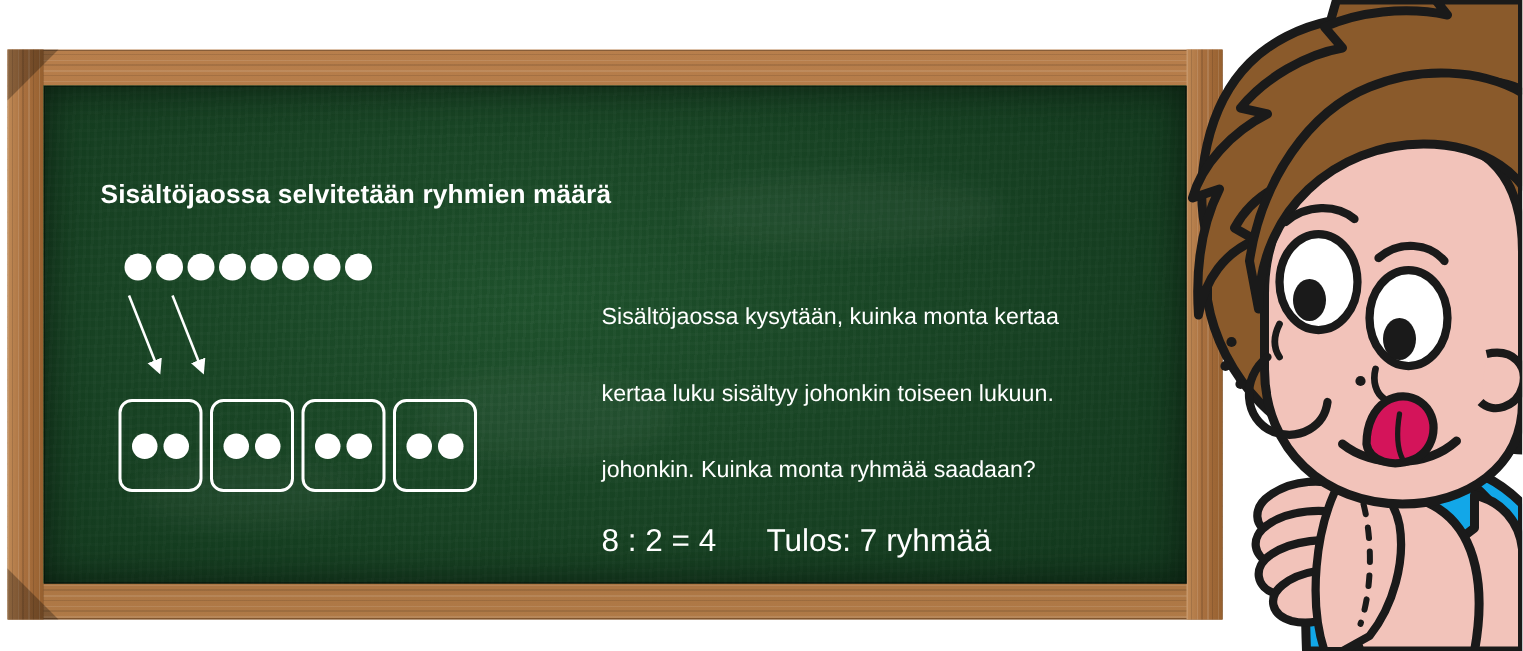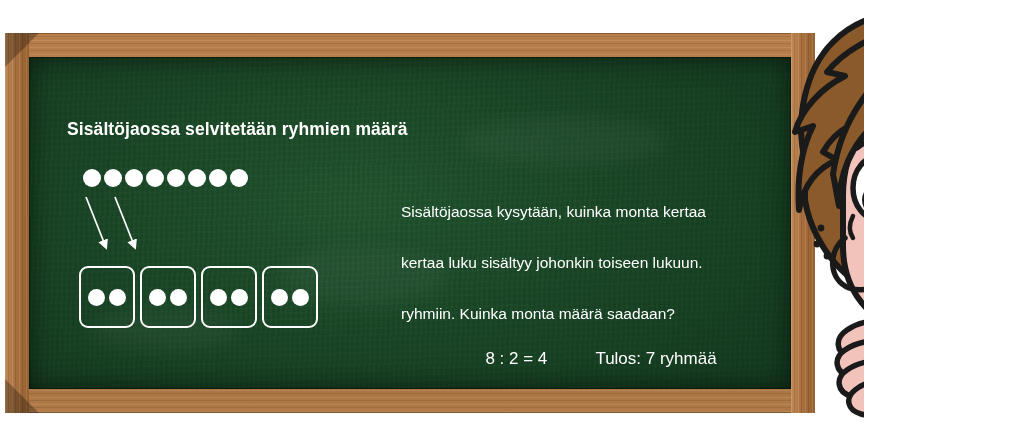--- a/index.html
+++ b/index.html
@@ -1,19 +1,19 @@
 <!DOCTYPE html>
 <html><head>
 <meta charset="utf-8">
 <style>
   html,body{margin:0;padding:0;background:#ffffff;}
   body{width:1015px;height:434px;overflow:hidden;
        font-family:"Liberation Sans","DejaVu Sans",sans-serif;}
 
-  .stage{position:relative;width:864px;height:434px;background:#ffffff;overflow:hidden;}
+  .stage{position:relative;width:1015px;height:434px;background:#ffffff;overflow:hidden;}
 
   
   .board-frame{
     position:absolute;left:5px;top:33px;width:810px;height:380px;
     background:
       repeating-linear-gradient(180deg,
         rgba(255,255,255,.10) 0px, rgba(255,255,255,.10) 1px,
         rgba(0,0,0,.00) 1px, rgba(0,0,0,.00) 3px,
         rgba(0,0,0,.10) 3px, rgba(0,0,0,.10) 4px,
         rgba(0,0,0,.00) 4px, rgba(0,0,0,.00) 7px),
@@ -62,21 +62,21 @@
   .dot{width:18px;height:18px;border-radius:50%;background:#fff;}
   .boxes{position:absolute;left:12px;top:97px;display:flex;gap:5px;}
   .box{width:52px;height:58px;border:2px solid #fff;border-radius:9px;
        display:flex;align-items:center;justify-content:center;gap:4px;}
   .box .dot{width:17px;height:17px;}
   .arrows{position:absolute;left:0;top:22px;width:140px;height:80px;}
 
   
   .text-col{position:absolute;left:372px;top:118px;width:400px;color:#fff;}
   .para{font-size:15.5px;line-height:29px;margin-top:22px;}
-  .eq{margin-top:21px;font-size:17px;display:flex;justify-content:center;}
+  .eq{margin-top:21px;font-size:21px;display:flex;}
   .eq .lhs{width:110px;}
 
   
   .boy{position:absolute;left:787px;top:0;width:228px;height:434px;}
 </style>
 </head>
 <body>
 
 <div class="stage">
 
@@ -133,21 +133,21 @@
           <div class="box">
             <div class="dot"></div>
             <div class="dot"></div>
           </div>
         </div>
       </div>
 
       <div class="text-col">
         <div class="para">Sisältöjaossa kysytään, kuinka monta kertaa</div>
         <div class="para">kertaa luku sisältyy johonkin toiseen lukuun.</div>
-        <div class="para">ryhmiin. Kuinka monta määrä saadaan?</div>
+        <div class="para">johonkin. Kuinka monta ryhmää saadaan?</div>
         <div class="eq">
           <span class="lhs">8 : 2 = 4</span>
           <span>Tulos: 7 ryhmää</span>
         </div>
       </div>
 
     </div>
   </div>
 
   <svg class="boy" viewBox="0 0 228 434">

